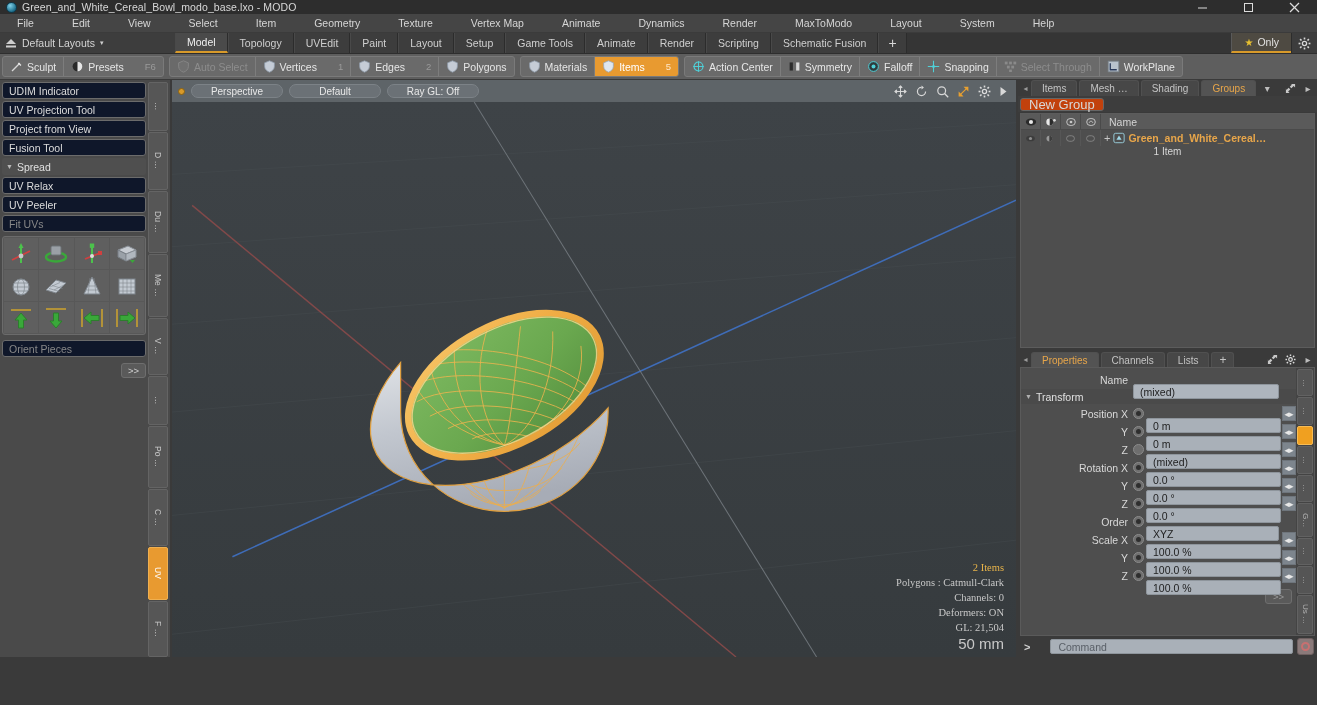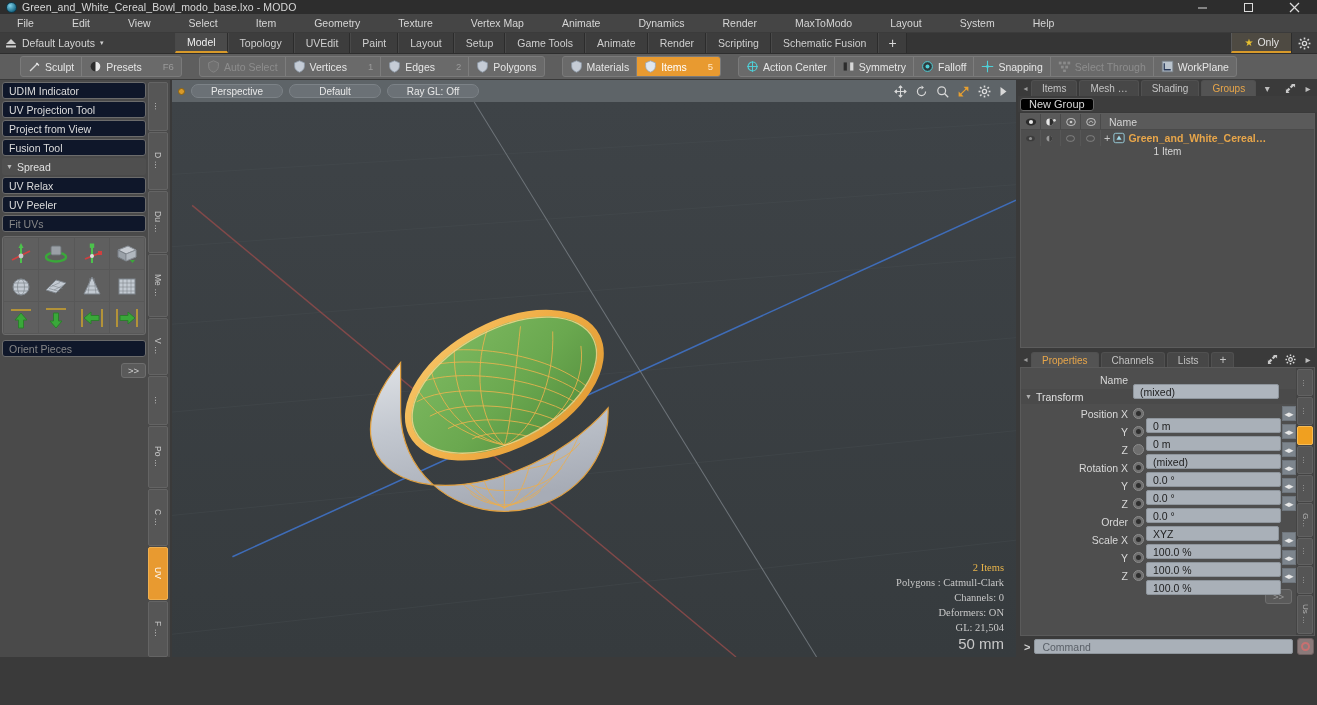--- a/index.html
+++ b/index.html
@@ -35,21 +35,21 @@
   .ltab.active { background:#4a4a4a; color:#f0f0f0; border-bottom:2px solid #d89a2a; }
   .ltab.plus { font-size:14px; color:#d8d8d8; padding:0 9px; }
   .ltab-spacer { flex:1 1 auto; background:#353535; }
   .only-btn { display:flex; align-items:center; gap:4px; padding:0 12px; background:#4e4a42;
     color:#e2e2e2; font-size:10.5px; border-bottom:2px solid #d89a2a; border-left:1px solid #5a5a5a; }
   .gear-btn { width:26px; display:flex; align-items:center; justify-content:center; background:#3d3d3d;
     border-left:1px solid #2c2c2c; }
   .star { color:#e8c030; font-size:10px; }
 
   
-  .modebar { height:26px; background:#5e5e5e; display:flex; align-items:center; gap:12px; padding:2px 20px;
+  .modebar { height:26px; background:#5e5e5e; display:flex; align-items:center; gap:0; padding:2px 2px;
     border-bottom:1px solid #3a3a3a; }
   .mgroup { display:flex; align-items:center; background:#6a6a6a; border:1px solid #7a7a7a;
     border-radius:3px; height:21px; margin-right:5px; overflow:hidden; }
   .mbtn { display:flex; align-items:center; gap:4px; padding:0 7px; height:100%;
     color:#e6e6e6; font-size:10.5px; white-space:nowrap; border-right:1px solid #7d7d7d; }
   .mbtn:last-child { border-right:none; }
   .mbtn.dim { color:#8d8d8d; }
   .mbtn.sel { background:#e89a30; color:#fff; }
   .mbtn .cnt { color:#9a9a9a; font-size:9.5px; margin-left:17px; }
   .mbtn.sel .cnt { color:#ffe7c8; }
@@ -109,22 +109,22 @@
   .rp-tabrow { height:16px; background:#3a3a3a; display:flex; align-items:stretch; padding-left:2px; }
   .rp-arrow { width:11px; display:flex; align-items:center; justify-content:center; color:#9a9a9a; font-size:8px; }
   .rp-tab { padding:0 10px; display:flex; align-items:center; color:#c4c4c4; font-size:10px;
     background:#474747; border-radius:3px 3px 0 0; margin-right:2px; border:1px solid #505050; border-bottom:none; }
   .rp-tab.active { background:#535353; color:#e8a64a; }
   .rp-tab.plus { font-size:12px; padding:0 7px; }
   .rp-tspacer { flex:1 1 auto; }
   .rp-ticon { width:18px; display:flex; align-items:center; justify-content:center; color:#bdbdbd; font-size:10px; }
 
   .rp-toolrow { height:16px; background:#3d3d3d; display:flex; align-items:center; padding:0 2px; }
-  .rp-newgroup { height:13px; background:#000000; border:1px solid #666; border-radius:3px;
-    color:#d8d8d8; font-size:11px; padding:0 8px; display:flex; align-items:center; }
+  .rp-newgroup { height:13px; background:#c2410c; border:1px solid #666; border-radius:3px;
+    color:#d8d8d8; font-size:13px; padding:0 8px; display:flex; align-items:center; }
 
   .tree { flex:0 0 auto; height:235px; background:#4e4e4e; margin:1px 2px 0 2px;
     border:1px solid #5c5c5c; display:flex; flex-direction:column; }
   .tree-head { height:16px; background:#5a5a5a; display:flex; align-items:center;
     border-bottom:1px solid #4a4a4a; }
   .tcol { width:20px; height:16px; display:flex; align-items:center; justify-content:center;
     border-right:1px solid #4a4a4a; }
   .tname { flex:1 1 auto; color:#d4d4d4; font-size:10.5px; padding-left:8px; }
   .tree-row { height:16px; display:flex; align-items:center; background:#4e4e4e; }
   .tree-row .tcol { border-right:1px solid #565656; }
@@ -160,21 +160,21 @@
     color:#9a9a9a; font-size:9.5px; padding:1px 7px; }
   .prop-vtabs { width:18px; flex:0 0 auto; background:#444; display:flex; flex-direction:column; gap:1px; padding:1px; }
   .pvtab { flex:1 1 auto; background:#555; border:1px solid #626262; border-radius:2px;
     color:#b4b4b4; font-size:8px; writing-mode:vertical-rl; display:flex; align-items:center;
     justify-content:center; overflow:hidden; }
   .pvtab.active { background:#f0a020; border-color:#f7bc55; }
 
   .cmdrow { height:21px; background:#3a3a3a; display:flex; align-items:center; gap:4px; padding:0 3px; }
   .cmd-gt { color:#d0d0d0; font-size:11px; font-weight:bold; padding-left:3px; }
   .cmd-input { flex:1 1 auto; height:15px; background:#a9b0b8; border:1px solid #8e959c;
-    border-radius:2px; color:#5a6068; font-size:10.5px; display:flex; align-items:center; padding-left:7px; }
+    border-radius:2px; color:#5a6068; font-size:10.5px; display:flex; align-items:center; padding-left:7px;margin-left:16px; }
   .cmd-rec { width:17px; height:17px; border-radius:3px; background:#8a7a7a; border:1px solid #6e6060;
     display:flex; align-items:center; justify-content:center; }
   .cmd-rec i { width:9px; height:9px; border-radius:50%; border:2px solid #c87070; display:block; }
 </style>
 </head>
 <body>
 
 <div class="titlebar">
   <div class="tb-icon"></div>
   <div class="tb-title">Green_and_White_Cereal_Bowl_modo_base.lxo - MODO</div>

